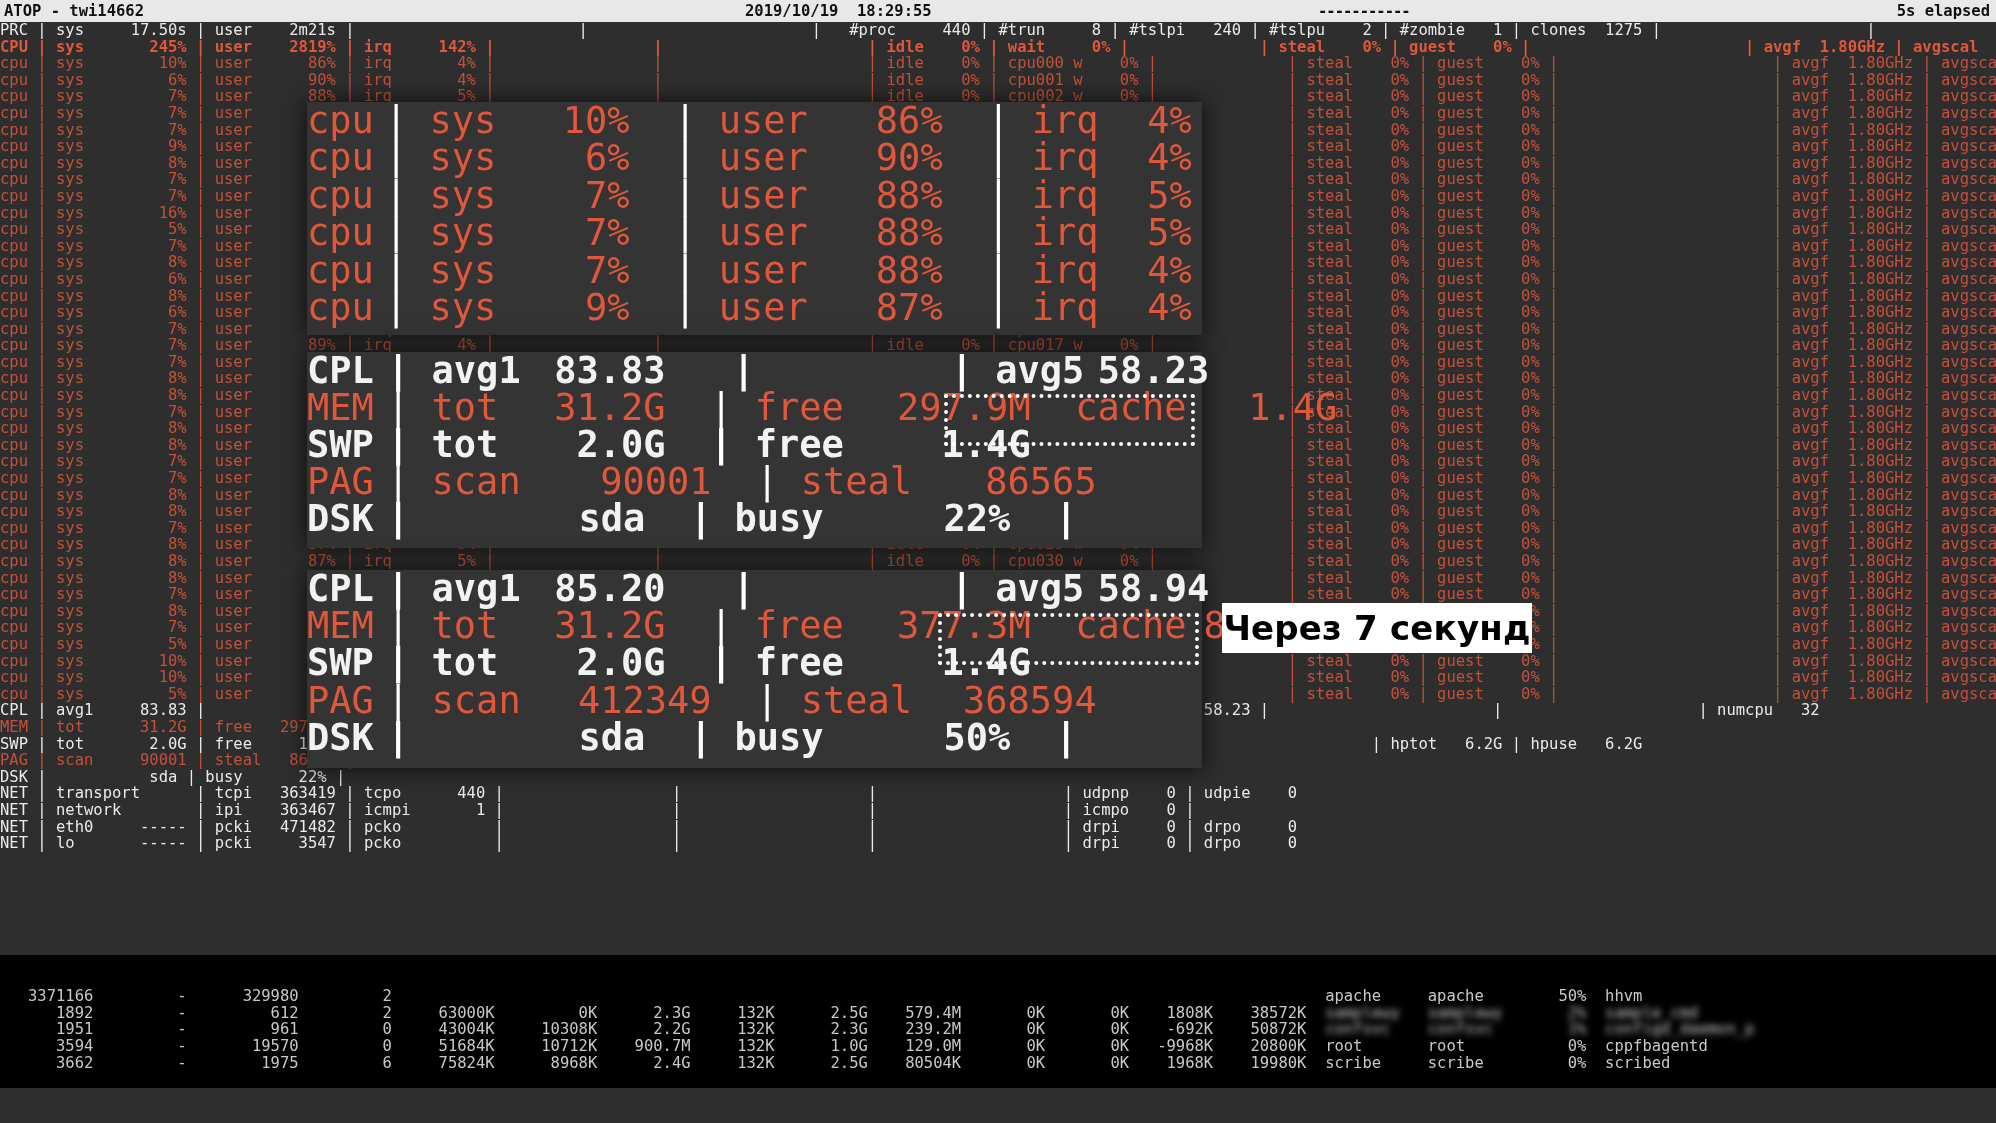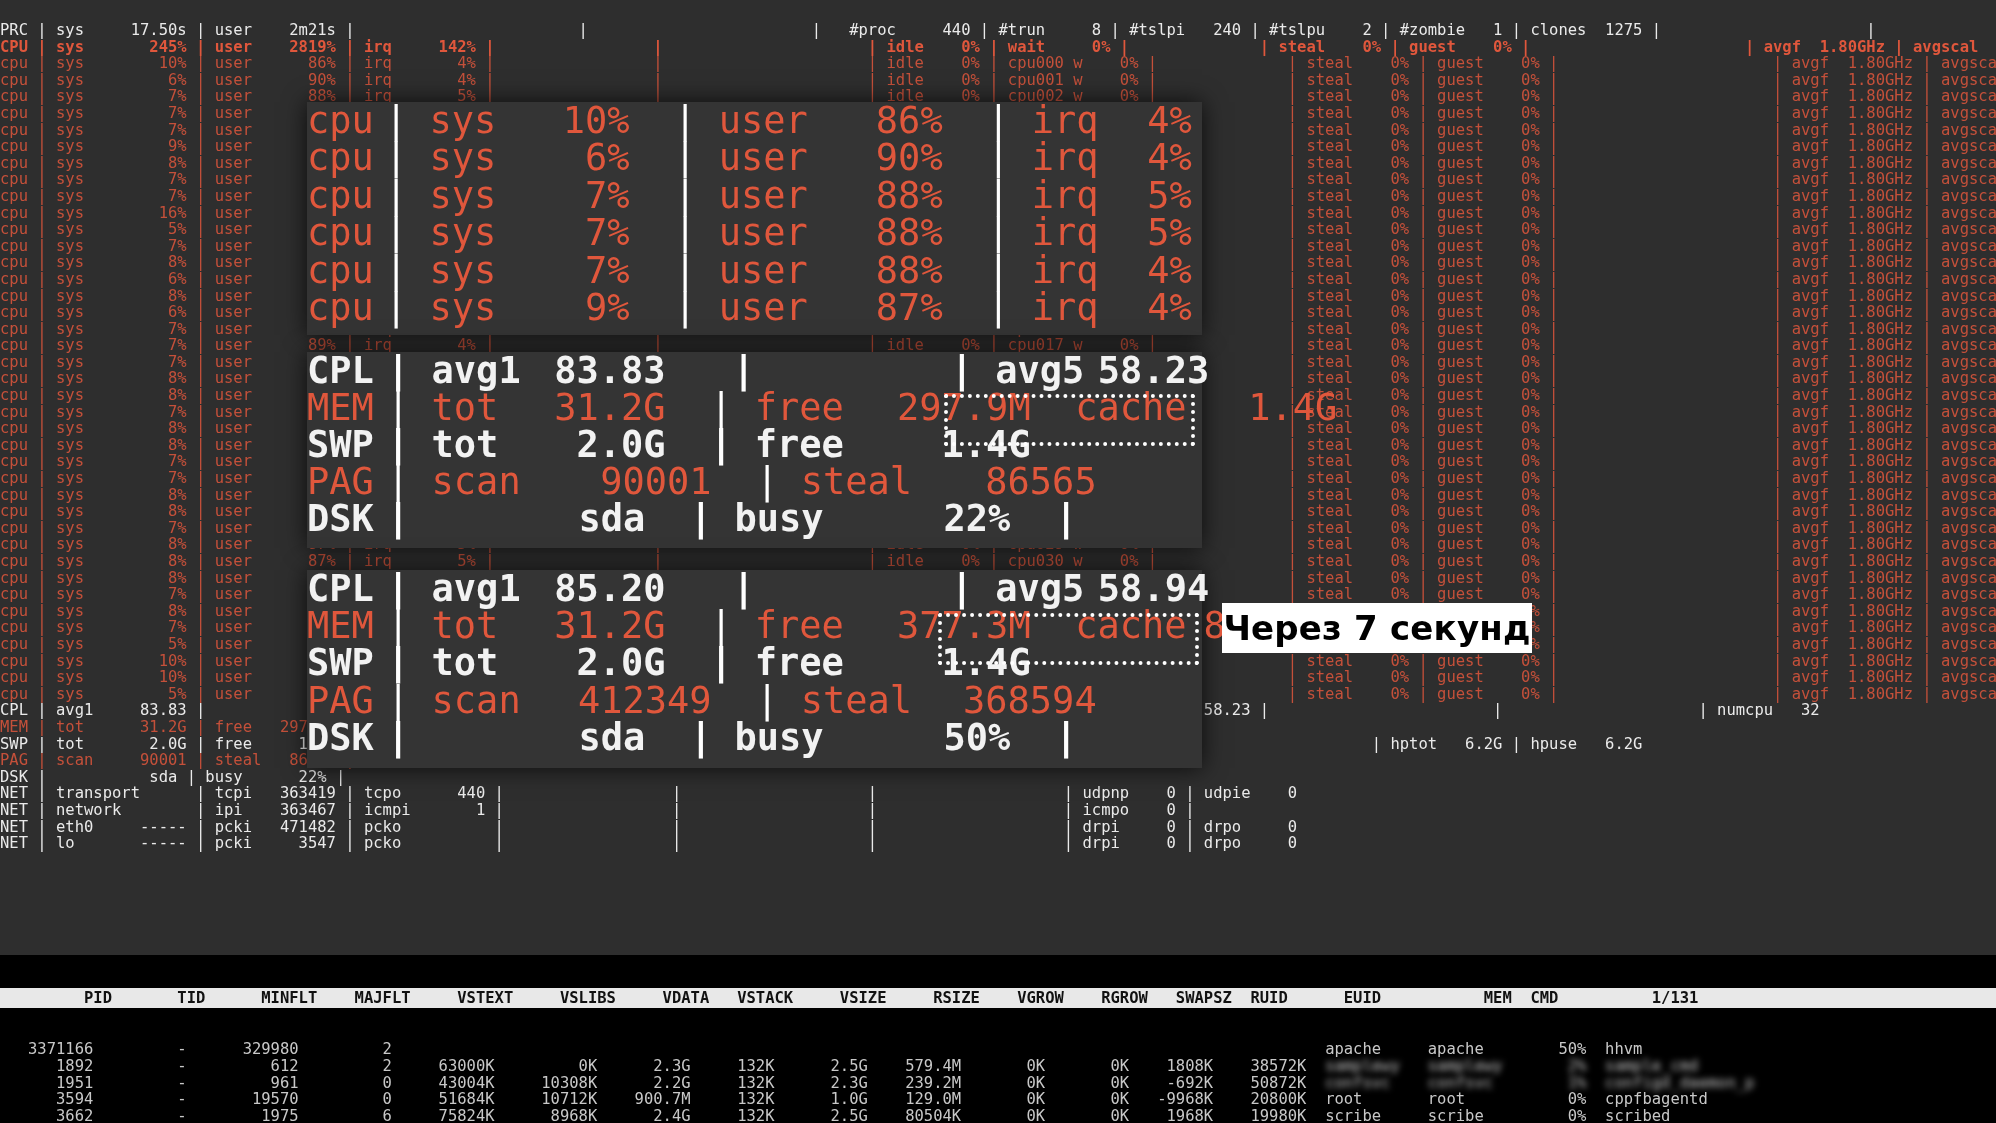--- a/index.html
+++ b/index.html
@@ -59,26 +59,31 @@
   #caption{position:absolute;left:1222px;top:603px;width:310px;height:50px;
            background:#ffffff;color:#000;font-family:"DejaVu Sans","Liberation Sans",sans-serif;
            font-weight:bold;font-size:34px;line-height:50px;text-align:center;
            letter-spacing:.2px;}
 </style>
 </head>
 <body>
 
 <div id="terminal">
 
+  <div class="titlebar">
+    <span class="tb-left">ATOP - twi14662</span>
+    <span class="tb-mid">2019/10/19  18:29:55</span>
+    <span class="tb-dash">-----------</span>
+    <span class="tb-right">5s elapsed</span>
+  </div>
 
   <div class="rows" id="base-rows"><div class="row"><span class="w">PRC | sys     17.50s | user    2m21s |                        |                        |   #proc     440 | #trun     8 | #tslpi   240 | #tslpu    2 | #zombie   1 | clones  1275 |                      |                      |    #exit   997</span></div><div class="row"><span class="rb">CPU | sys       245% | user    2819% | irq     142% |                 |                      | idle    0% | wait     0% |              | steal    0% | guest    0% |                       | avgf  1.80GHz | avgscal  100%</span></div><div class="row"><span class="r">cpu | sys        10% | user      86% | irq       4% |                 |                      | idle    0% | cpu000 w    0% |              | steal    0% | guest    0% |                       | avgf  1.80GHz | avgscal  100%</span></div><div class="row"><span class="r">cpu | sys         6% | user      90% | irq       4% |                 |                      | idle    0% | cpu001 w    0% |              | steal    0% | guest    0% |                       | avgf  1.80GHz | avgscal  100%</span></div><div class="row"><span class="r">cpu | sys         7% | user      88% | irq       5% |                 |                      | idle    0% | cpu002 w    0% |              | steal    0% | guest    0% |                       | avgf  1.80GHz | avgscal  100%</span></div><div class="row"><span class="r">cpu | sys         7% | user      88% | irq       5% |                 |                      | idle    0% | cpu003 w    0% |              | steal    0% | guest    0% |                       | avgf  1.80GHz | avgscal  100%</span></div><div class="row"><span class="r">cpu | sys         7% | user      88% | irq       4% |                 |                      | idle    0% | cpu004 w    0% |              | steal    0% | guest    0% |                       | avgf  1.80GHz | avgscal  100%</span></div><div class="row"><span class="r">cpu | sys         9% | user      87% | irq       4% |                 |                      | idle    0% | cpu005 w    0% |              | steal    0% | guest    0% |                       | avgf  1.80GHz | avgscal  100%</span></div><div class="row"><span class="r">cpu | sys         8% | user      88% | irq       4% |                 |                      | idle    0% | cpu006 w    0% |              | steal    0% | guest    0% |                       | avgf  1.80GHz | avgscal  100%</span></div><div class="row"><span class="r">cpu | sys         7% | user      88% | irq       5% |                 |                      | idle    0% | cpu007 w    0% |              | steal    0% | guest    0% |                       | avgf  1.80GHz | avgscal  100%</span></div><div class="row"><span class="r">cpu | sys         7% | user      89% | irq       4% |                 |                      | idle    0% | cpu008 w    0% |              | steal    0% | guest    0% |                       | avgf  1.80GHz | avgscal  100%</span></div><div class="row"><span class="r">cpu | sys        16% | user      79% | irq       5% |                 |                      | idle    0% | cpu009 w    0% |              | steal    0% | guest    0% |                       | avgf  1.80GHz | avgscal  100%</span></div><div class="row"><span class="r">cpu | sys         5% | user      90% | irq       5% |                 |                      | idle    0% | cpu010 w    0% |              | steal    0% | guest    0% |                       | avgf  1.80GHz | avgscal  100%</span></div><div class="row"><span class="r">cpu | sys         7% | user      88% | irq       5% |                 |                      | idle    0% | cpu011 w    0% |              | steal    0% | guest    0% |                       | avgf  1.80GHz | avgscal  100%</span></div><div class="row"><span class="r">cpu | sys         8% | user      88% | irq       4% |                 |                      | idle    0% | cpu012 w    0% |              | steal    0% | guest    0% |                       | avgf  1.80GHz | avgscal  100%</span></div><div class="row"><span class="r">cpu | sys         6% | user      89% | irq       4% |                 |                      | idle    0% | cpu013 w    0% |              | steal    0% | guest    0% |                       | avgf  1.80GHz | avgscal  100%</span></div><div class="row"><span class="r">cpu | sys         8% | user      87% | irq       5% |                 |                      | idle    0% | cpu014 w    0% |              | steal    0% | guest    0% |                       | avgf  1.80GHz | avgscal  100%</span></div><div class="row"><span class="r">cpu | sys         6% | user      90% | irq       4% |                 |                      | idle    0% | cpu015 w    0% |              | steal    0% | guest    0% |                       | avgf  1.80GHz | avgscal  100%</span></div><div class="row"><span class="r">cpu | sys         7% | user      89% | irq       4% |                 |                      | idle    0% | cpu016 w    0% |              | steal    0% | guest    0% |                       | avgf  1.80GHz | avgscal  100%</span></div><div class="row"><span class="r">cpu | sys         7% | user      89% | irq       4% |                 |                      | idle    0% | cpu017 w    0% |              | steal    0% | guest    0% |                       | avgf  1.80GHz | avgscal  100%</span></div><div class="row"><span class="r">cpu | sys         7% | user      89% | irq       4% |                 |                      | idle    0% | cpu018 w    0% |              | steal    0% | guest    0% |                       | avgf  1.80GHz | avgscal  100%</span></div><div class="row"><span class="r">cpu | sys         8% | user      87% | irq       5% |                 |                      | idle    0% | cpu019 w    0% |              | steal    0% | guest    0% |                       | avgf  1.80GHz | avgscal  100%</span></div><div class="row"><span class="r">cpu | sys         8% | user      87% | irq       5% |                 |                      | idle    0% | cpu020 w    0% |              | steal    0% | guest    0% |                       | avgf  1.80GHz | avgscal  100%</span></div><div class="row"><span class="r">cpu | sys         7% | user      88% | irq       4% |                 |                      | idle    0% | cpu021 w    0% |              | steal    0% | guest    0% |                       | avgf  1.80GHz | avgscal  100%</span></div><div class="row"><span class="r">cpu | sys         8% | user      87% | irq       5% |                 |                      | idle    0% | cpu022 w    0% |              | steal    0% | guest    0% |                       | avgf  1.80GHz | avgscal  100%</span></div><div class="row"><span class="r">cpu | sys         8% | user      87% | irq       5% |                 |                      | idle    0% | cpu023 w    0% |              | steal    0% | guest    0% |                       | avgf  1.80GHz | avgscal  100%</span></div><div class="row"><span class="r">cpu | sys         7% | user      89% | irq       4% |                 |                      | idle    0% | cpu024 w    0% |              | steal    0% | guest    0% |                       | avgf  1.80GHz | avgscal  100%</span></div><div class="row"><span class="r">cpu | sys         7% | user      89% | irq       4% |                 |                      | idle    0% | cpu025 w    0% |              | steal    0% | guest    0% |                       | avgf  1.80GHz | avgscal  100%</span></div><div class="row"><span class="r">cpu | sys         8% | user      87% | irq       5% |                 |                      | idle    0% | cpu026 w    0% |              | steal    0% | guest    0% |                       | avgf  1.80GHz | avgscal  100%</span></div><div class="row"><span class="r">cpu | sys         8% | user      87% | irq       5% |                 |                      | idle    0% | cpu027 w    0% |              | steal    0% | guest    0% |                       | avgf  1.80GHz | avgscal  100%</span></div><div class="row"><span class="r">cpu | sys         7% | user      88% | irq       4% |                 |                      | idle    0% | cpu028 w    0% |              | steal    0% | guest    0% |                       | avgf  1.80GHz | avgscal  100%</span></div><div class="row"><span class="r">cpu | sys         8% | user      87% | irq       5% |                 |                      | idle    0% | cpu029 w    0% |              | steal    0% | guest    0% |                       | avgf  1.80GHz | avgscal  100%</span></div><div class="row"><span class="r">cpu | sys         8% | user      87% | irq       5% |                 |                      | idle    0% | cpu030 w    0% |              | steal    0% | guest    0% |                       | avgf  1.80GHz | avgscal  100%</span></div><div class="row"><span class="r">cpu | sys         8% | user      88% | irq       4% |                 |                      | idle    0% | cpu031 w    0% |              | steal    0% | guest    0% |                       | avgf  1.80GHz | avgscal  100%</span></div><div class="row"><span class="r">cpu | sys         7% | user      89% | irq       4% |                 |                      | idle    0% | cpu032 w    0% |              | steal    0% | guest    0% |                       | avgf  1.80GHz | avgscal  100%</span></div><div class="row"><span class="r">cpu | sys         8% | user      87% | irq       5% |                 |                      | idle    0% | cpu033 w    0% |              | steal    0% | guest    0% |                       | avgf  1.80GHz | avgscal  100%</span></div><div class="row"><span class="r">cpu | sys         7% | user      89% | irq       4% |                 |                      | idle    0% | cpu034 w    0% |              | steal    0% | guest    0% |                       | avgf  1.80GHz | avgscal  100%</span></div><div class="row"><span class="r">cpu | sys         5% | user      90% | irq       5% |                 |                      | idle    0% | cpu035 w    0% |              | steal    0% | guest    0% |                       | avgf  1.80GHz | avgscal  100%</span></div><div class="row"><span class="r">cpu | sys        10% | user      85% | irq       5% |                 |                      | idle    0% | cpu036 w    0% |              | steal    0% | guest    0% |                       | avgf  1.80GHz | avgscal  100%</span></div><div class="row"><span class="r">cpu | sys        10% | user      86% | irq       4% |                 |                      | idle    0% | cpu037 w    0% |              | steal    0% | guest    0% |                       | avgf  1.80GHz | avgscal  100%</span></div><div class="row"><span class="r">cpu | sys         5% | user      90% | irq       4% |                 |                      | idle    0% | cpu038 w    0% |              | steal    0% | guest    0% |                       | avgf  1.80GHz | avgscal  100%</span></div><div class="row"><span class="w">CPL | avg1     83.83 |                      |                      |                 |                      |             avg5   58.23 |                        |                     | numcpu   32</span></div><div class="row"><span class="r">MEM | tot      31.2G | free   297.9M | cache   1.4G |</span></div><div class="row"><span class="w">SWP | tot       2.0G | free     1.4G |                 |                      |                      |                      |                      | hptot   6.2G | hpuse   6.2G</span></div><div class="row"><span class="r">PAG | scan     90001 | steal   86565 |</span></div><div class="row"><span class="w">DSK |           sda | busy      22% |</span></div><div class="row"><span class="w">NET | transport      | tcpi   363419 | tcpo      440 |                  |                    |                    | udpnp    0 | udpie    0</span></div><div class="row"><span class="w">NET | network        | ipi    363467 | icmpi       1 |                  |                    |                    | icmpo    0 |           </span></div><div class="row"><span class="w">NET | eth0     ----- | pcki   471482 | pcko          |                  |                    |                    | drpi     0 | drpo     0</span></div><div class="row"><span class="w">NET | lo       ----- | pcki     3547 | pcko          |                  |                    |                    | drpi     0 | drpo     0</span></div></div>
 </div>
 
 <div id="proctable">
-  <div class="pt-head" id="pt-head">         PID       TID      MINFLT    MAJFLT     VSTEXT     VSLIBS     VDATA   VSTACK     VSIZE     RSIZE    VGROW    RGROW   SWAPSZ  RUID      EUID           MEM  CMD          1/131</div>
   <div id="pt-body"><div class="pt-row"><span>   3371166         -      329980         2                                                                                                    </span><span>apache     apache        50%  hhvm</span></div><div class="pt-row"><span>      1892         -         612         2     63000K         0K      2.3G     132K      2.5G    579.4M       0K       0K    1808K    38572K  </span><span class="blur">samplewy   samplewy       2%  sample_cmd</span></div><div class="pt-row"><span>      1951         -         961         0     43004K     10308K      2.2G     132K      2.3G    239.2M       0K       0K    -692K    50872K  </span><span class="blur">confsvc    confsvc        1%  configd_daemon_p</span></div><div class="pt-row"><span>      3594         -       19570         0     51684K     10712K    900.7M     132K      1.0G    129.0M       0K       0K   -9968K    20800K  </span><span>root       root           0%  cppfbagentd</span></div><div class="pt-row"><span>      3662         -        1975         6     75824K      8968K      2.4G     132K      2.5G    80504K       0K       0K    1968K    19980K  </span><span>scribe     scribe         0%  scribed</span></div></div>
 </div>
 
 <div class="overlay" id="ov-cpu"><div class="ov-row ov-r"><span class="ov-cellL" style="width: 78px;">cpu</span><span class="ov-sep">| </span><span class="ov-cellL" style="width: 72px;">sys</span><span class="ov-cell" style="width: 128px;">10%</span><span class="ov-sep">  | </span><span class="ov-cellL" style="width: 96px;">user</span><span class="ov-cell" style="width: 128px;">86%</span><span class="ov-sep">  | </span><span class="ov-cellL" style="width: 74px;">irq</span><span class="ov-cell" style="width: 86px;">4%</span></div><div class="ov-row ov-r"><span class="ov-cellL" style="width: 78px;">cpu</span><span class="ov-sep">| </span><span class="ov-cellL" style="width: 72px;">sys</span><span class="ov-cell" style="width: 128px;">6%</span><span class="ov-sep">  | </span><span class="ov-cellL" style="width: 96px;">user</span><span class="ov-cell" style="width: 128px;">90%</span><span class="ov-sep">  | </span><span class="ov-cellL" style="width: 74px;">irq</span><span class="ov-cell" style="width: 86px;">4%</span></div><div class="ov-row ov-r"><span class="ov-cellL" style="width: 78px;">cpu</span><span class="ov-sep">| </span><span class="ov-cellL" style="width: 72px;">sys</span><span class="ov-cell" style="width: 128px;">7%</span><span class="ov-sep">  | </span><span class="ov-cellL" style="width: 96px;">user</span><span class="ov-cell" style="width: 128px;">88%</span><span class="ov-sep">  | </span><span class="ov-cellL" style="width: 74px;">irq</span><span class="ov-cell" style="width: 86px;">5%</span></div><div class="ov-row ov-r"><span class="ov-cellL" style="width: 78px;">cpu</span><span class="ov-sep">| </span><span class="ov-cellL" style="width: 72px;">sys</span><span class="ov-cell" style="width: 128px;">7%</span><span class="ov-sep">  | </span><span class="ov-cellL" style="width: 96px;">user</span><span class="ov-cell" style="width: 128px;">88%</span><span class="ov-sep">  | </span><span class="ov-cellL" style="width: 74px;">irq</span><span class="ov-cell" style="width: 86px;">5%</span></div><div class="ov-row ov-r"><span class="ov-cellL" style="width: 78px;">cpu</span><span class="ov-sep">| </span><span class="ov-cellL" style="width: 72px;">sys</span><span class="ov-cell" style="width: 128px;">7%</span><span class="ov-sep">  | </span><span class="ov-cellL" style="width: 96px;">user</span><span class="ov-cell" style="width: 128px;">88%</span><span class="ov-sep">  | </span><span class="ov-cellL" style="width: 74px;">irq</span><span class="ov-cell" style="width: 86px;">4%</span></div><div class="ov-row ov-r"><span class="ov-cellL" style="width: 78px;">cpu</span><span class="ov-sep">| </span><span class="ov-cellL" style="width: 72px;">sys</span><span class="ov-cell" style="width: 128px;">9%</span><span class="ov-sep">  | </span><span class="ov-cellL" style="width: 96px;">user</span><span class="ov-cell" style="width: 128px;">87%</span><span class="ov-sep">  | </span><span class="ov-cellL" style="width: 74px;">irq</span><span class="ov-cell" style="width: 86px;">4%</span></div></div>
 
 <div class="overlay" id="ov-sum1"><div class="ov-row ov-w"><span class="ov-cellL" style="width: 80px;">CPL</span><span class="ov-sep">| </span><span class="ov-cellL" style="width: 92px;">avg1</span><span class="ov-cell" style="width: 142px;">83.83</span><span class="ov-sep">   |</span><span class="ov-cellL" style="width: 196px;"></span><span class="ov-sep">| </span><span class="ov-cellL" style="width: 96px;">avg5</span><span class="ov-cell" style="width: 118px;">58.23</span></div><div class="ov-row ov-r"><span class="ov-cellL" style="width: 80px;">MEM</span><span class="ov-sep">| </span><span class="ov-cellL" style="width: 92px;">tot</span><span class="ov-cell" style="width: 142px;">31.2G</span><span class="ov-sep">  | </span><span class="ov-cellL" style="width: 104px;">free</span><span class="ov-cell" style="width: 172px;">297.9M</span><span class="ov-sep">  </span><span class="ov-cellL" style="width: 112px;">cache</span><span class="ov-cell" style="width: 150px;">1.4G</span></div><div class="ov-row ov-w"><span class="ov-cellL" style="width: 80px;">SWP</span><span class="ov-sep">| </span><span class="ov-cellL" style="width: 92px;">tot</span><span class="ov-cell" style="width: 142px;">2.0G</span><span class="ov-sep">  | </span><span class="ov-cellL" style="width: 104px;">free</span><span class="ov-cell" style="width: 172px;">1.4G</span></div><div class="ov-row ov-r"><span class="ov-cellL" style="width: 80px;">PAG</span><span class="ov-sep">| </span><span class="ov-cellL" style="width: 108px;">scan</span><span class="ov-cell" style="width: 172px;">90001</span><span class="ov-sep">  | </span><span class="ov-cellL" style="width: 124px;">steal</span><span class="ov-cell" style="width: 172px;">86565</span></div><div class="ov-row ov-w"><span class="ov-cellL" style="width: 80px;">DSK</span><span class="ov-sep">|</span><span class="ov-cell" style="width: 236px;">sda</span><span class="ov-sep">  | </span><span class="ov-cellL" style="width: 104px;">busy</span><span class="ov-cell" style="width: 172px;">22%</span><span class="ov-sep">  |</span></div></div>
 <div class="dotted" id="dot1" style="left:944px;top:394px;width:243px;height:44px;"></div>
 
 <div class="overlay" id="ov-sum2"><div class="ov-row ov-w"><span class="ov-cellL" style="width: 80px;">CPL</span><span class="ov-sep">| </span><span class="ov-cellL" style="width: 92px;">avg1</span><span class="ov-cell" style="width: 142px;">85.20</span><span class="ov-sep">   |</span><span class="ov-cellL" style="width: 196px;"></span><span class="ov-sep">| </span><span class="ov-cellL" style="width: 96px;">avg5</span><span class="ov-cell" style="width: 118px;">58.94</span></div><div class="ov-row ov-r"><span class="ov-cellL" style="width: 80px;">MEM</span><span class="ov-sep">| </span><span class="ov-cellL" style="width: 92px;">tot</span><span class="ov-cell" style="width: 142px;">31.2G</span><span class="ov-sep">  | </span><span class="ov-cellL" style="width: 104px;">free</span><span class="ov-cell" style="width: 172px;">377.3M</span><span class="ov-sep">  </span><span class="ov-cellL" style="width: 112px;">cache</span><span class="ov-cell" style="width: 150px;">801.8M</span></div><div class="ov-row ov-w"><span class="ov-cellL" style="width: 80px;">SWP</span><span class="ov-sep">| </span><span class="ov-cellL" style="width: 92px;">tot</span><span class="ov-cell" style="width: 142px;">2.0G</span><span class="ov-sep">  | </span><span class="ov-cellL" style="width: 104px;">free</span><span class="ov-cell" style="width: 172px;">1.4G</span></div><div class="ov-row ov-r"><span class="ov-cellL" style="width: 80px;">PAG</span><span class="ov-sep">| </span><span class="ov-cellL" style="width: 108px;">scan</span><span class="ov-cell" style="width: 172px;">412349</span><span class="ov-sep">  | </span><span class="ov-cellL" style="width: 124px;">steal</span><span class="ov-cell" style="width: 172px;">368594</span></div><div class="ov-row ov-w"><span class="ov-cellL" style="width: 80px;">DSK</span><span class="ov-sep">|</span><span class="ov-cell" style="width: 236px;">sda</span><span class="ov-sep">  | </span><span class="ov-cellL" style="width: 104px;">busy</span><span class="ov-cell" style="width: 172px;">50%</span><span class="ov-sep">  |</span></div></div>
 <div class="dotted" id="dot2" style="left:938px;top:613px;width:253px;height:44px;"></div>

